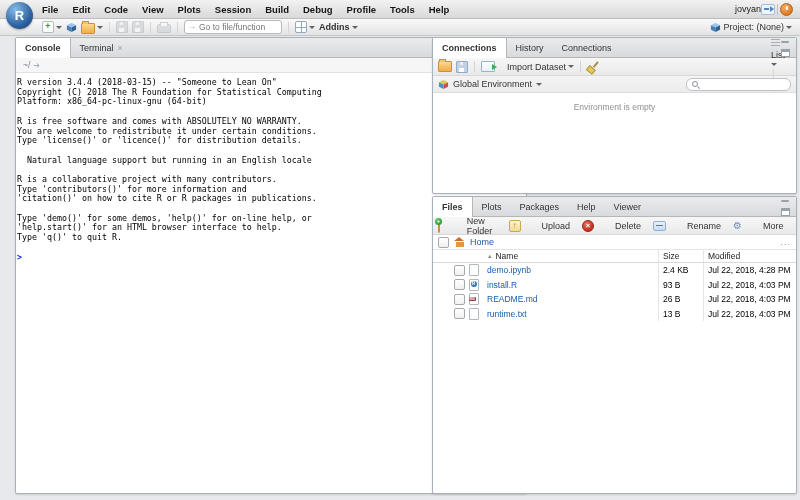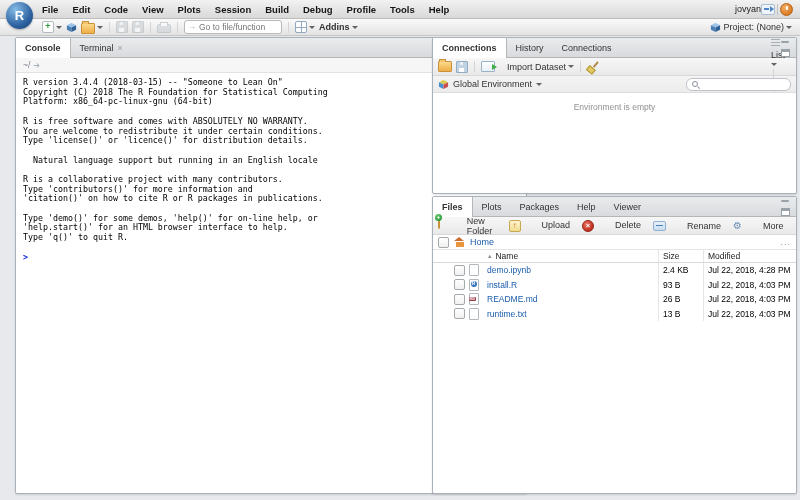--- a/index.html
+++ b/index.html
@@ -58,21 +58,21 @@
   .i-popout::after{content:"";position:absolute;bottom:0;left:0;width:5px;height:4px;border:1px solid #98a0a8;background:#f0f1f2;}
   .i-min{width:8px;height:8px;position:relative;}
   .i-min::before{content:"";position:absolute;bottom:1px;left:0;width:8px;height:2.5px;background:#99a1a9;border-radius:1px;}
   .i-max{width:7px;height:7px;border:1px solid #99a1a9;background:#fff;position:relative;}
   .i-max::before{content:"";position:absolute;top:0;left:0;right:0;height:1.5px;background:#99a1a9;}
 
   
   .pathbar{height:14px;background:#f6f6f6;border-bottom:1px solid #e2e2e2;display:flex;align-items:center;padding:0 7px;font-size:8.5px;color:#7a828c;}
   .path-arrow{color:#aab2ba;font-size:8px;margin-left:3px;}
   .pathbar .strip-right{padding-right:4px;}
-  .console-body{padding:5px 7px;font-family:"DejaVu Sans Mono",monospace;font-size:8.3px;line-height:9.7px;color:#000;}
+  .console-body{padding:5px 1px;font-family:"DejaVu Sans Mono",monospace;font-size:8.3px;line-height:9.7px;color:#000;}
   .cline{white-space:pre;min-height:9.7px;}
   .prompt-line{color:#0b24d6;font-weight:bold;white-space:pre;}
   .i-broom{position:relative;width:11px;height:11px;opacity:.55;}
   .i-broom::before{content:"";position:absolute;top:0;right:1px;width:1.8px;height:6.5px;background:#b08a4a;transform:rotate(40deg);}
   .i-broom::after{content:"";position:absolute;bottom:0;left:0;width:6px;height:3.5px;background:#e6c860;border:1px solid #b09840;transform:rotate(40deg);}
   .i-broom.on{opacity:1;}
 
   
   .panetool{height:17px;background:linear-gradient(#f7f7f7,#e9e9e9);border-bottom:1px solid #d8d8d8;display:flex;align-items:center;padding:0 5px;gap:4px;font-size:9px;color:#333;}
   .vsep{width:1px;height:11px;background:#d4d4d4;margin:0 2px;}
@@ -85,21 +85,21 @@
   .i-refresh{color:#c0c5ca;font-size:11px;line-height:11px;font-family:"DejaVu Sans",sans-serif;}
   .scope-row{height:16px;background:linear-gradient(#f4f4f4,#ececec);border-bottom:1px solid #ddd;display:flex;align-items:center;padding:0 5px;gap:4px;font-size:9px;color:#333;}
   .search-box{margin-left:auto;width:95px;height:11px;background:#fff;border:1px solid #bcc2c8;border-radius:6px;display:flex;align-items:center;padding:0 4px;gap:3px;}
   .i-mag{position:relative;width:9px;height:9px;flex:none;}
   .i-mag::before{content:"";position:absolute;top:1px;left:1px;width:4px;height:4px;border:1.2px solid #8a9099;border-radius:50%;}
   .i-mag::after{content:"";position:absolute;bottom:0.5px;right:0.5px;width:3px;height:1.3px;background:#8a9099;transform:rotate(45deg);}
   .search-input{border:none;outline:none;flex:1;font-size:8.5px;background:transparent;padding:0;min-width:0;font-family:"Liberation Sans",sans-serif;}
   .env-empty{text-align:center;padding-top:9px;font-size:8.5px;color:#909090;}
 
   
-  .fbtn{display:flex;gap:21px;}
+  .fbtn{display:flex;align-items:center;gap:21px;}
   .i-newfolder{position:relative;width:12px;height:9px;margin-top:2px;}
   .i-newfolder .fold{width:12px;height:9px;background:linear-gradient(#fdd98a,#eead4a);border:1px solid #c8913a;border-radius:1px;box-sizing:border-box;}
   .i-newfolder::after{content:"+";position:absolute;top:-4px;left:-3px;width:7px;height:7px;background:radial-gradient(circle at 35% 30%,#6cc973,#2f9e3d 70%);border-radius:50%;color:#fff;font-size:6px;line-height:7px;text-align:center;font-weight:bold;}
   .i-upload{width:10px;height:10px;background:linear-gradient(#fdf4cf,#f0dc90);border:1px solid #c9a94e;border-radius:2px;color:#d07818;font-size:8px;line-height:9px;text-align:center;font-weight:bold;}
   .i-upload::before{content:"↑";}
   .i-del{width:10px;height:10px;border-radius:50%;background:radial-gradient(circle at 35% 30%,#e87060,#c03020 72%);border:1px solid #952015;color:#fff;font-size:7.5px;line-height:9px;text-align:center;font-weight:bold;}
   .i-del::before{content:"×";}
   .i-rename{width:11px;height:8px;background:linear-gradient(#e8f0f8,#c8dcee);border:1px solid #8fb0d0;border-radius:2px;position:relative;}
   .i-rename::before{content:"";position:absolute;top:3px;left:2px;right:2px;height:1.5px;background:#4a7fb5;}
   .i-gear{color:#6a8fb5;font-size:10px;line-height:10px;font-family:"DejaVu Sans",sans-serif;}

